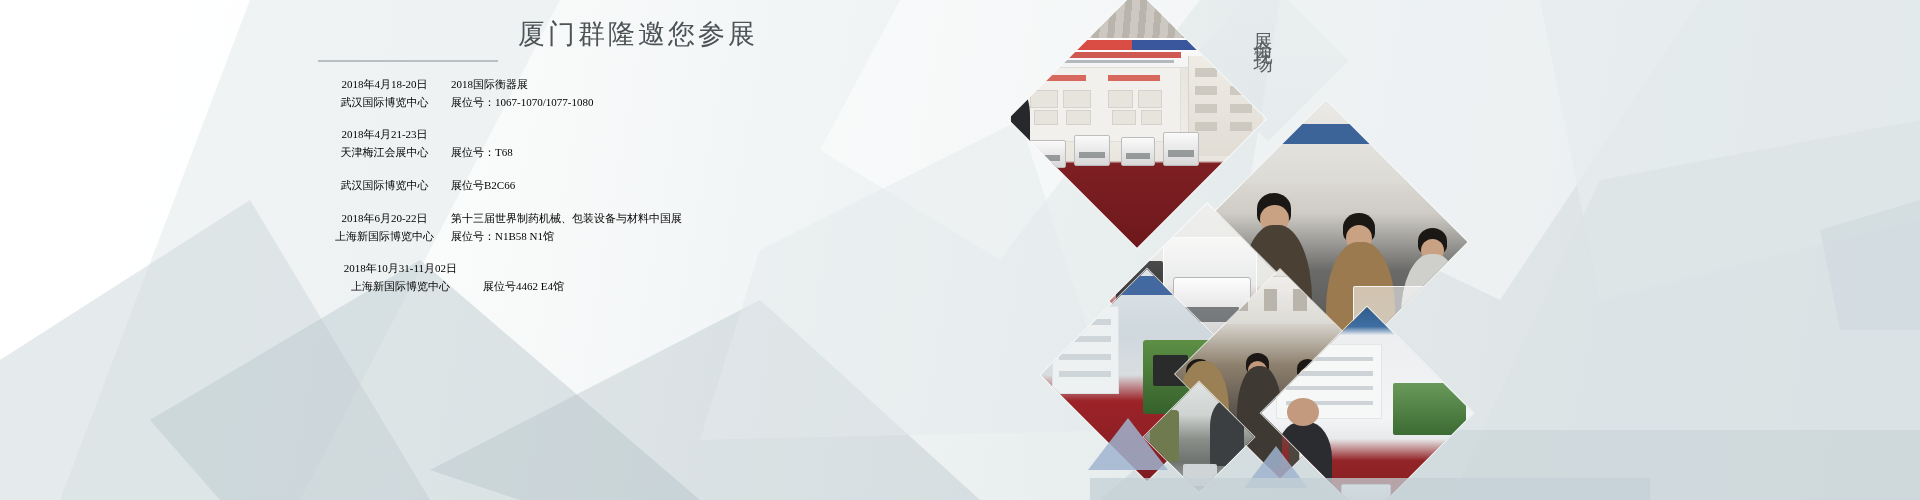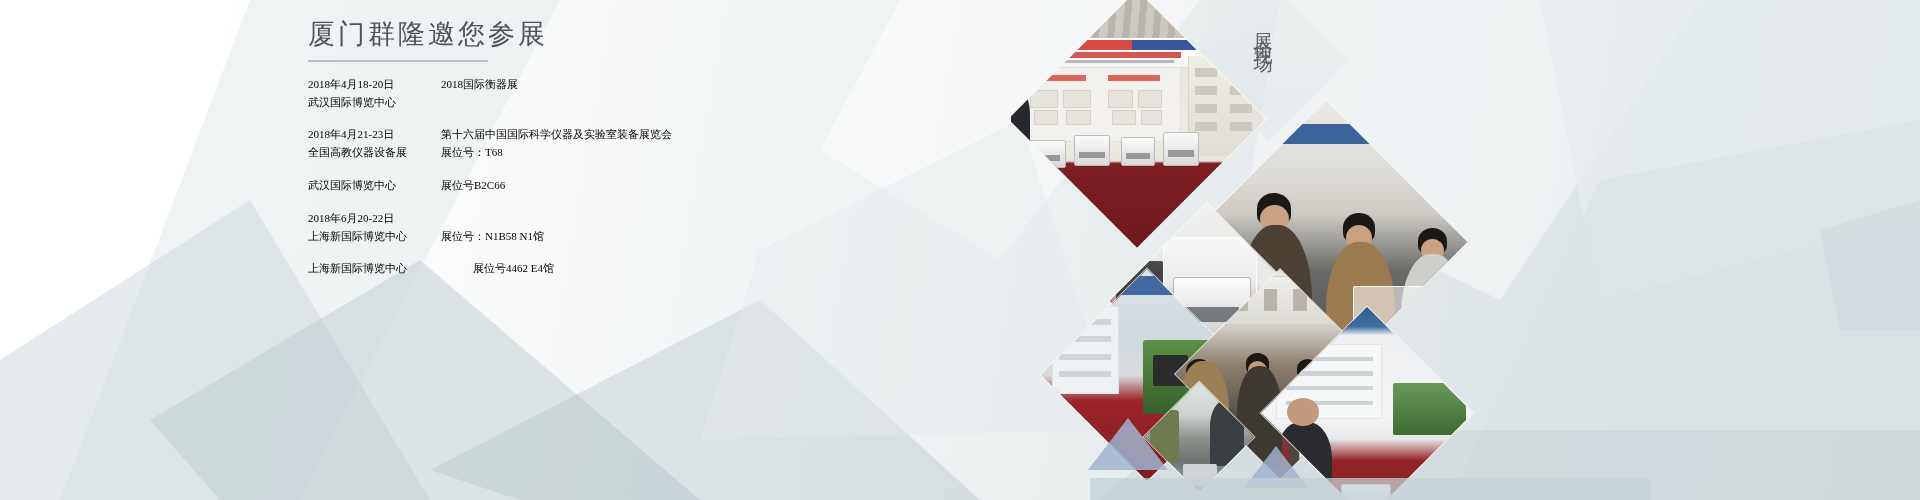--- a/index.html
+++ b/index.html
@@ -12,21 +12,21 @@
 
   
   .bg-base{
     position:absolute;inset:0;
     background:linear-gradient(100deg,#ffffff 0%,#fbfcfc 22%,#eef2f3 48%,#e3e9ea 68%,#dde4e6 84%,#d6dee1 100%);
   }
   .poly{position:absolute;}
   .poly svg{display:block;}
 
   
-  .text-col{position:absolute;left:308px;top:18px;width:640px;}
+  .text-col{position:absolute;left:318px;top:18px;width:640px;text-align:center;}
   .headline{
     font-size:27px;color:#4d5356;letter-spacing:3px;
     font-weight:400;line-height:1.25;margin:0 0 8px 0;
     font-family:"Liberation Serif","DejaVu Serif",serif;
   }
   .rule{width:180px;height:2px;background:#b9c0c3;margin:0 0 14px 0;}
 
   .entry{margin-bottom:15px;}
   .entry .row{
     display:flex;align-items:baseline;
@@ -186,53 +186,55 @@
     <h1 class="headline">厦门群隆邀您参展</h1>
     <div class="rule"></div>
 
     <div class="entry">
       <div class="row">
         <span class="c1">2018年4月18-20日</span>
         <span class="c2">2018国际衡器展</span>
       </div>
       <div class="row">
         <span class="c1">武汉国际博览中心</span>
+        <span class="c2">展位号：1067-1070/1077-1080</span>
       </div>
     </div>
 
     <div class="entry">
       <div class="row">
         <span class="c1">2018年4月21-23日</span>
-        <span class="c2">第十六届中国国际科学仪器及实验室装备展览会</span>
-      </div>
-      <div class="row">
-        <span class="c1">全国高教仪器设备展</span>
+      </div>
+      <div class="row">
+        <span class="c1">天津梅江会展中心</span>
         <span class="c2">展位号：T68</span>
       </div>
     </div>
 
     <div class="entry">
       <div class="row">
         <span class="c1">武汉国际博览中心</span>
         <span class="c2">展位号B2C66</span>
       </div>
     </div>
 
     <div class="entry">
       <div class="row">
         <span class="c1">2018年6月20-22日</span>
+        <span class="c2">第十三届世界制药机械、包装设备与材料中国展</span>
       </div>
       <div class="row">
         <span class="c1">上海新国际博览中心</span>
         <span class="c2">展位号：N1B58 N1馆</span>
       </div>
     </div>
 
     <div class="entry wide-date">
       <div class="row">
+        <span class="c1">2018年10月31-11月02日</span>
       </div>
       <div class="row">
         <span class="c1">上海新国际博览中心</span>
         <span class="c2">展位号4462 E4馆</span>
       </div>
     </div>
 
   </div>
 
   <div class="vlabel-diamond"></div>

